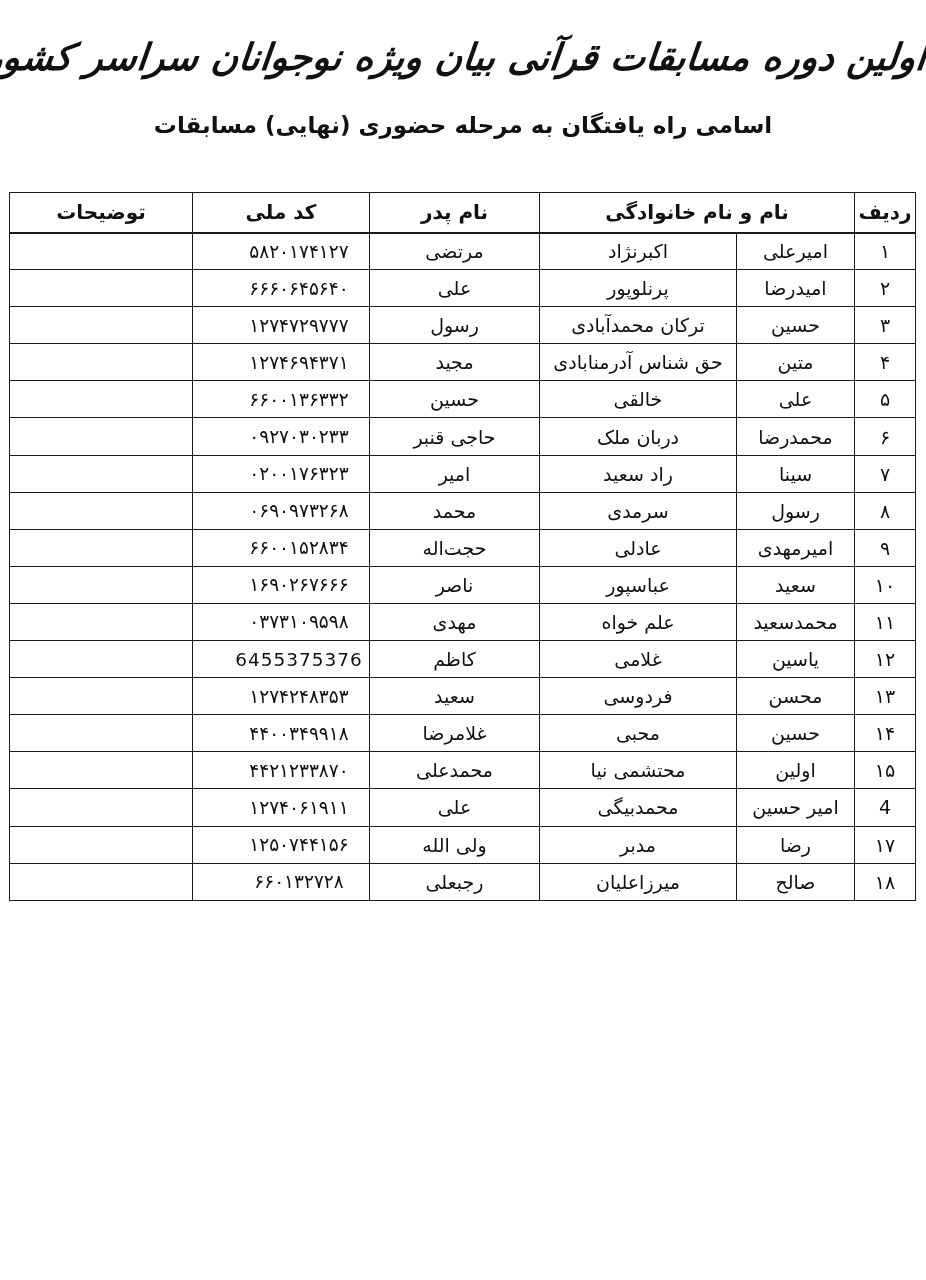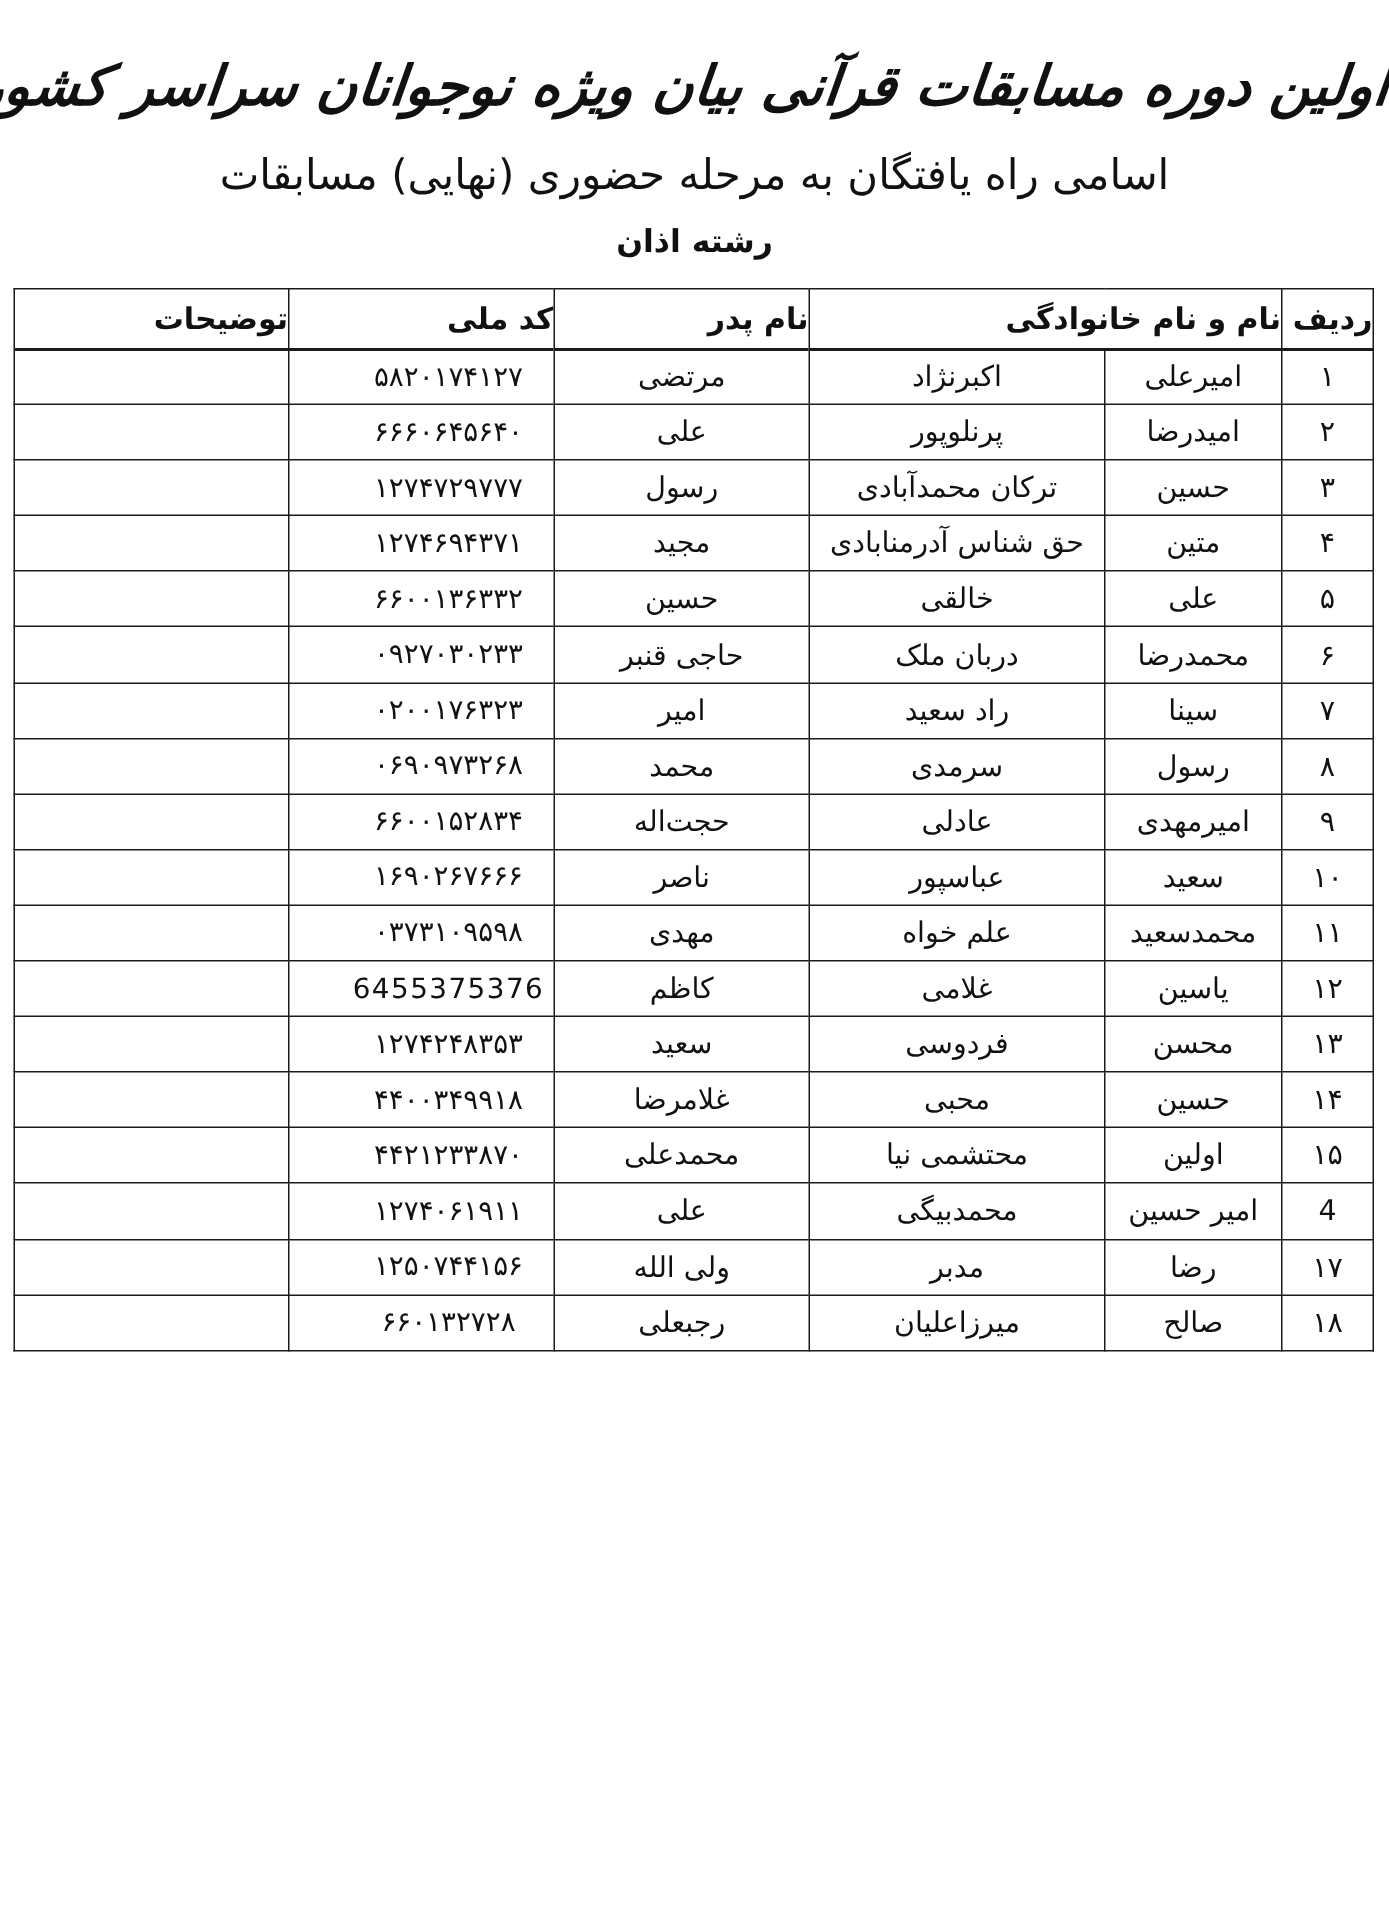--- a/index.html
+++ b/index.html
@@ -22,23 +22,23 @@
   .title-calligraphy {
     font-family: "DejaVu Serif", serif;
     font-style: italic;
     font-weight: bold;
     font-size: 37px;
     line-height: 1.9;
     transform: skewX(-6deg);
     white-space: nowrap;
   }
   .subtitle {
-    font-size: 28px;
-    font-weight: normal;
-    margin-top: 8px;
+    font-size: 23px;
+    font-weight: bold;
+    margin-top: 20px;
     letter-spacing: -0.3px;
   }
   .category {
     font-size: 21px;
     font-weight: bold;
     margin-top: 16px;
   }
   table.results {
     position: absolute;
     top: 192px;
@@ -67,35 +67,33 @@
     font-size: 20px;
     font-weight: bold;
     border-bottom-width: 2.5px;
   }
   tr.cols-row th {
     height: 40px;
     font-size: 20px;
     font-weight: bold;
     background: #fff;
     border-bottom-width: 2.5px;
-    text-align: right;
   }
   tbody td { height: 37.1px; font-size: 19px; background: #fff; }
   tbody td.cell-code { letter-spacing: 1px; font-size: 18.5px; padding-left: 36px; }
   tbody td.cell-note { }
 </style>
 </head>
 <body>
 
 <div class="sheet">
 
   <div class="doc-header">
     <div class="title-calligraphy">اولین دوره مسابقات قرآنی بیان ویژه نوجوانان سراسر کشور</div>
     <div class="subtitle">اسامی راه یافتگان به مرحله حضوری (نهایی) مسابقات</div>
-    <div class="category">رشته اذان</div>
   </div>
 
   <table class="results">
     <colgroup>
       <col class="c-no">
         <col class="c-first">
         <col class="c-last">
       <col class="c-father">
         <col class="c-code">
         <col class="c-note">

